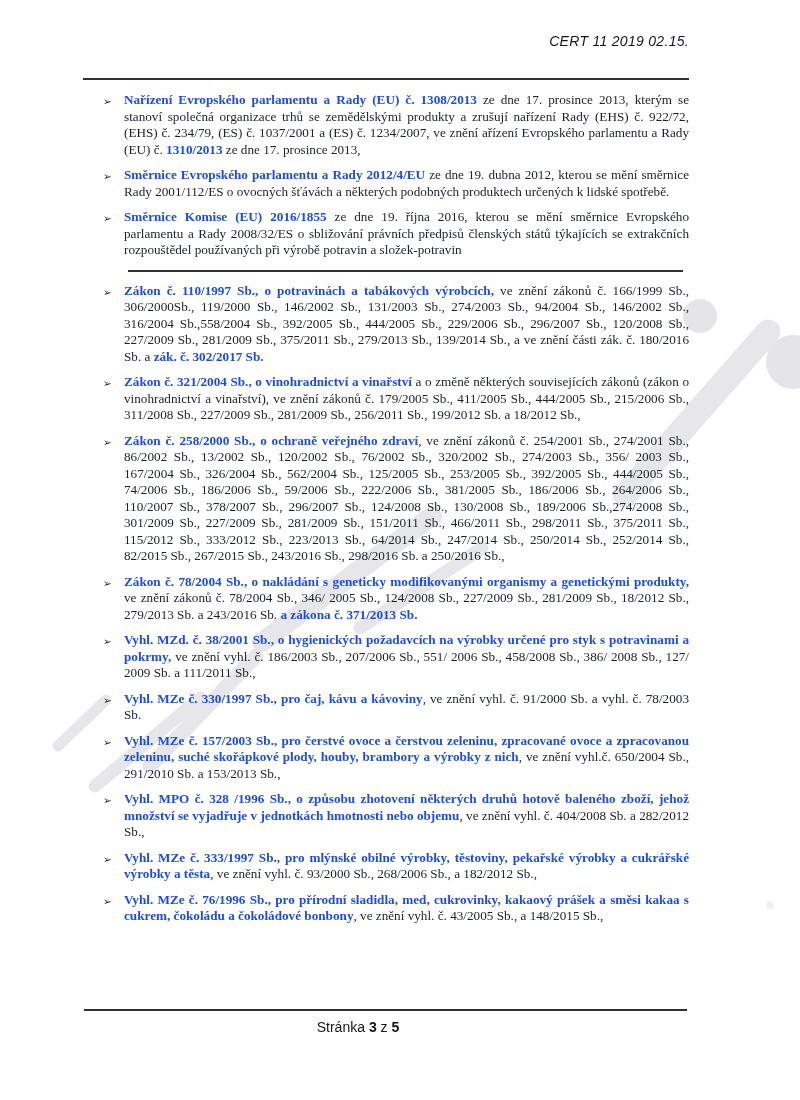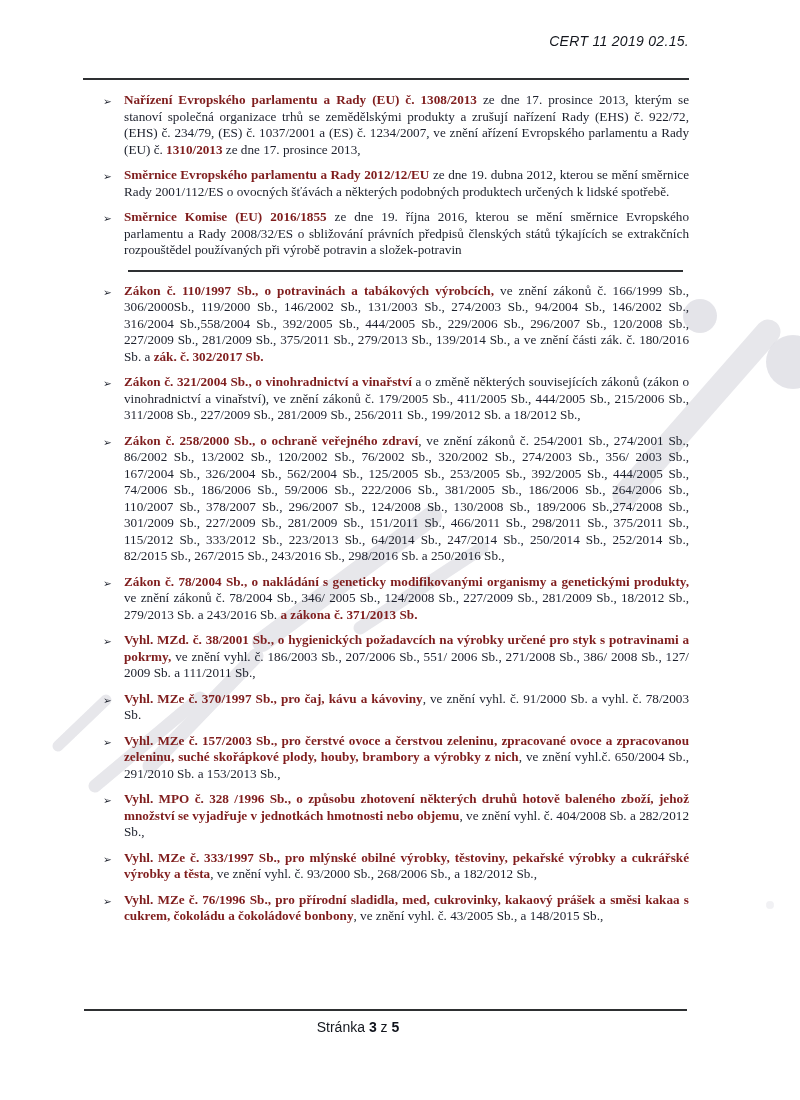--- a/index.html
+++ b/index.html
@@ -22,21 +22,21 @@
   }
   .mid-rule{
     display:block;border:0;height:2px;background:#2e3032;
     margin:11px 6px 11px 26px;
   }
   .li{position:relative;padding-left:22px;margin-bottom:9px;}
   .marker{
     position:absolute;left:1px;top:1px;font-size:10.5px;color:#1c202c;
     font-family:"DejaVu Sans", sans-serif;
   }
-  .b{font-weight:bold;color:#7f1d1d;}
+  .b{font-weight:bold;color:#1d4ed8;}
   .footer{
     position:absolute;left:0;top:1019px;width:716px;text-align:center;z-index:2;
     font-family:"Liberation Sans", sans-serif;font-size:14px;color:#14171e;
   }
   .footer .b{color:#10131c;}
 </style>
 </head>
 <body>
 
 <div class="page">
@@ -62,21 +62,21 @@
   <div class="rule rule-top"></div>
 
   <div class="content">
     <div>
         <div class="li">
           <span class="marker">➢</span>
           <div class="txt"><span class="b">Nařízení Evropského parlamentu a Rady (EU) č. 1308/2013</span><span> ze dne 17. prosince 2013, kterým se stanoví společná organizace trhů se zemědělskými produkty a zrušují nařízení Rady (EHS) č. 922/72, (EHS) č. 234/79, (ES) č. 1037/2001 a (ES) č. 1234/2007, ve znění ařízení Evropského parlamentu a Rady (EU) č. </span><span class="b">1310/2013</span><span> ze dne 17. prosince 2013,</span></div>
         </div>
         <div class="li">
           <span class="marker">➢</span>
-          <div class="txt"><span class="b">Směrnice Evropského parlamentu a Rady 2012/12/EU</span><span> ze dne 19. dubna 2012, kterou se mění směrnice Rady 2001/112/ES o ovocných šťávách a některých podobných produktech určených k lidské spotřebě.</span></div>
+          <div class="txt"><span class="b">Směrnice Evropského parlamentu a Rady 2012/4/EU</span><span> ze dne 19. dubna 2012, kterou se mění směrnice Rady 2001/112/ES o ovocných šťávách a některých podobných produktech určených k lidské spotřebě.</span></div>
         </div>
         <div class="li">
           <span class="marker">➢</span>
           <div class="txt"><span class="b">Směrnice Komise (EU) 2016/1855</span><span> ze dne 19. října 2016, kterou se mění směrnice Evropského parlamentu a Rady 2008/32/ES o sbližování právních předpisů členských států týkajících se extrakčních rozpouštědel používaných při výrobě potravin a složek-potravin</span></div>
         </div>
       </div>
     <hr class="mid-rule">
     <div>
         <div class="li">
           <span class="marker">➢</span>
@@ -89,25 +89,25 @@
         <div class="li">
           <span class="marker">➢</span>
           <div class="txt"><span class="b">Zákon č. 258/2000 Sb., o ochraně veřejného zdraví</span><span>, ve znění zákonů č. 254/2001 Sb., 274/2001 Sb., 86/2002 Sb., 13/2002 Sb., 120/2002 Sb., 76/2002 Sb., 320/2002 Sb., 274/2003 Sb., 356/ 2003 Sb., 167/2004 Sb., 326/2004 Sb., 562/2004 Sb., 125/2005 Sb., 253/2005 Sb., 392/2005 Sb., 444/2005 Sb., 74/2006 Sb., 186/2006 Sb., 59/2006 Sb., 222/2006 Sb., 381/2005 Sb., 186/2006 Sb., 264/2006 Sb., 110/2007 Sb., 378/2007 Sb., 296/2007 Sb., 124/2008 Sb., 130/2008 Sb., 189/2006 Sb.,274/2008 Sb., 301/2009 Sb., 227/2009 Sb., 281/2009 Sb., 151/2011 Sb., 466/2011 Sb., 298/2011 Sb., 375/2011 Sb., 115/2012 Sb., 333/2012 Sb., 223/2013 Sb., 64/2014 Sb., 247/2014 Sb., 250/2014 Sb., 252/2014 Sb., 82/2015 Sb., 267/2015 Sb., 243/2016 Sb., 298/2016 Sb. a 250/2016 Sb.,</span></div>
         </div>
         <div class="li">
           <span class="marker">➢</span>
           <div class="txt"><span class="b">Zákon č. 78/2004 Sb., o nakládání s geneticky modifikovanými organismy a genetickými produkty,</span><span> ve znění zákonů č. 78/2004 Sb., 346/ 2005 Sb., 124/2008 Sb., 227/2009 Sb., 281/2009 Sb., 18/2012 Sb., 279/2013 Sb. a 243/2016 Sb. </span><span class="b">a zákona č. 371/2013 Sb.</span></div>
         </div>
         <div class="li">
           <span class="marker">➢</span>
-          <div class="txt"><span class="b">Vyhl. MZd. č. 38/2001 Sb., o hygienických požadavcích na výrobky určené pro styk s potravinami a pokrmy,</span><span> ve znění vyhl. č. 186/2003 Sb., 207/2006 Sb., 551/ 2006 Sb., 271/2008 Sb., 386/ 2008 Sb., 127/ 2009 Sb. a  111/2011 Sb.,</span></div>
+          <div class="txt"><span class="b">Vyhl. MZd. č. 38/2001 Sb., o hygienických požadavcích na výrobky určené pro styk s potravinami a pokrmy,</span><span> ve znění vyhl. č. 186/2003 Sb., 207/2006 Sb., 551/ 2006 Sb., 458/2008 Sb., 386/ 2008 Sb., 127/ 2009 Sb. a  111/2011 Sb.,</span></div>
         </div>
         <div class="li">
           <span class="marker">➢</span>
-          <div class="txt"><span class="b">Vyhl. MZe č. 370/1997 Sb., pro čaj, kávu a kávoviny</span><span>, ve znění vyhl. č. 91/2000 Sb. a vyhl. č. 78/2003 Sb.</span></div>
+          <div class="txt"><span class="b">Vyhl. MZe č. 330/1997 Sb., pro čaj, kávu a kávoviny</span><span>, ve znění vyhl. č. 91/2000 Sb. a vyhl. č. 78/2003 Sb.</span></div>
         </div>
         <div class="li">
           <span class="marker">➢</span>
           <div class="txt"><span class="b">Vyhl. MZe č. 157/2003 Sb., pro čerstvé ovoce a čerstvou zeleninu, zpracované ovoce a zpracovanou zeleninu, suché skořápkové plody, houby, brambory a výrobky z nich</span><span>, ve znění vyhl.č. 650/2004 Sb., 291/2010 Sb. a 153/2013 Sb.,</span></div>
         </div>
         <div class="li">
           <span class="marker">➢</span>
           <div class="txt"><span class="b">Vyhl. MPO č. 328 /1996 Sb., o způsobu zhotovení některých druhů hotově baleného zboží, jehož množství se vyjadřuje v jednotkách hmotnosti nebo objemu</span><span>, ve znění vyhl. č. 404/2008 Sb. a 282/2012 Sb.,</span></div>
         </div>
         <div class="li">

